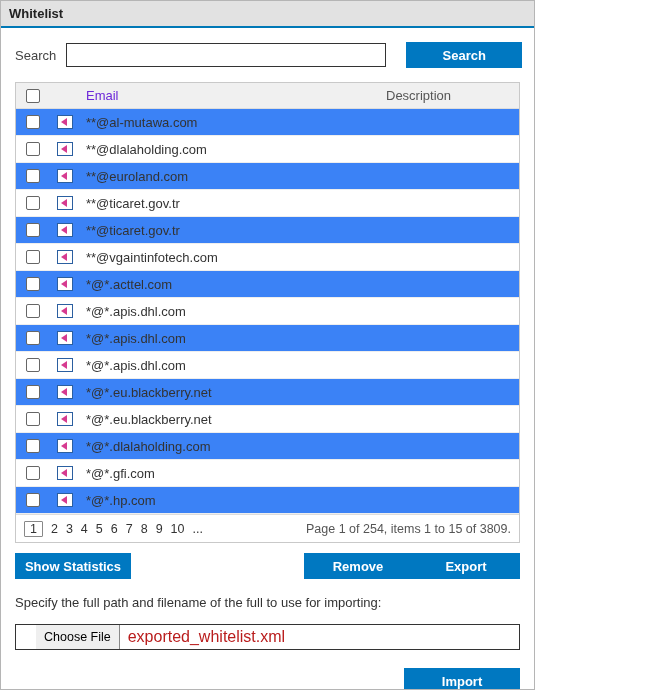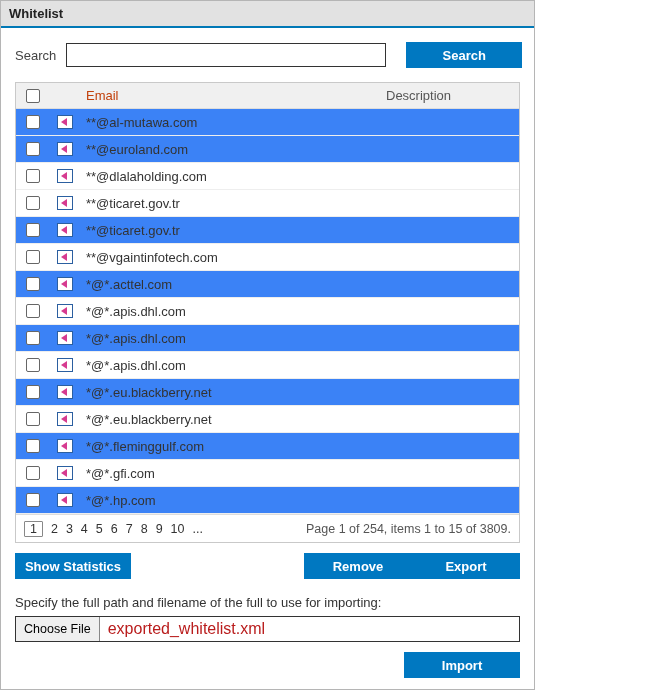--- a/index.html
+++ b/index.html
@@ -62,21 +62,21 @@
   }
   .thead {
     display: flex;
     background: #f0f0f0;
     border-bottom: 1px solid #ddd;
     align-items: center;
     height: 26px;
   }
   .col-cb { width: 34px; display:flex; justify-content:center; }
   .col-ic { width: 30px; display:flex; justify-content:center; }
-  .col-email { width: 300px; padding-left: 6px; color:#c2410c;}
+  .col-email { width: 300px; padding-left: 6px; color:#6d28d9;}
   .col-desc  { flex: 1; padding-left: 6px; color:#555;}
   .trow {
     display:flex;
     align-items:center;
     height: 27px;
     border-bottom: 1px solid #eee;
     font-size: 13px;
     color:#333;
   }
   .trow.alt { background:#3b82f6; }
@@ -96,21 +96,21 @@
   .pager-pages{display:flex;gap:8px;align-items:center;}
   .pg{cursor:pointer;color:#333;}
   .pg.current{border:1px solid #888;padding:0 5px;border-radius:1px;}
   .pager-info{margin-left:auto;color:#555;}
   .action-row{
     display:flex;padding:10px 14px 14px;align-items:center;
   }
   .action-row .spacer{flex:1}
   .import-label{padding:2px 14px 6px;color:#333;}
   .file-row{
-    margin:0 14px;display:flex;align-items:stretch;border:1px solid #333;height:26px;
+    margin:8px 14px;display:flex;align-items:stretch;border:1px solid #333;height:26px;padding-left:20px;
   }
   .file-btn{
     background:#efefef;border:none;border-right:1px solid #888;padding:0 8px;font-size:12.5px;cursor:pointer;
   }
   .file-name{display:flex;align-items:center;padding:0 8px;font-size:16px;color:#b91c1c;flex:1;}
   .import-row{display:flex;justify-content:flex-end;padding:10px 14px;}
   .note{padding:6px 14px 0;color:#333;font-size:13px;}
 </style>
 </head>
 <body>
@@ -139,47 +139,47 @@
         <div class="trow alt">
           <div class="col-cb">
             <span class="cb"></span>
           </div>
           <div class="col-ic">
             <span class="row-icon"></span>
           </div>
           <div class="col-email">**@al-mutawa.com</div>
           <div class="col-desc"></div>
         </div>
+        <div class="trow">
+          <div class="col-cb">
+            <span class="cb"></span>
+          </div>
+          <div class="col-ic">
+            <span class="row-icon"></span>
+          </div>
+          <div class="col-email">**@dlalaholding.com</div>
+          <div class="col-desc"></div>
+        </div>
         <div class="trow alt">
           <div class="col-cb">
             <span class="cb"></span>
           </div>
           <div class="col-ic">
             <span class="row-icon"></span>
           </div>
           <div class="col-email">**@euroland.com</div>
           <div class="col-desc"></div>
         </div>
         <div class="trow">
           <div class="col-cb">
             <span class="cb"></span>
           </div>
           <div class="col-ic">
             <span class="row-icon"></span>
           </div>
-          <div class="col-email">**@dlalaholding.com</div>
-          <div class="col-desc"></div>
-        </div>
-        <div class="trow">
-          <div class="col-cb">
-            <span class="cb"></span>
-          </div>
-          <div class="col-ic">
-            <span class="row-icon"></span>
-          </div>
           <div class="col-email">**@ticaret.gov.tr</div>
           <div class="col-desc"></div>
         </div>
         <div class="trow alt">
           <div class="col-cb">
             <span class="cb"></span>
           </div>
           <div class="col-ic">
             <span class="row-icon"></span>
           </div>
@@ -256,21 +256,21 @@
           <div class="col-email">*@*.eu.blackberry.net</div>
           <div class="col-desc"></div>
         </div>
         <div class="trow alt">
           <div class="col-cb">
             <span class="cb"></span>
           </div>
           <div class="col-ic">
             <span class="row-icon"></span>
           </div>
-          <div class="col-email">*@*.fleminggulf.com</div>
+          <div class="col-email">*@*.dlalaholding.com</div>
           <div class="col-desc"></div>
         </div>
         <div class="trow">
           <div class="col-cb">
             <span class="cb"></span>
           </div>
           <div class="col-ic">
             <span class="row-icon"></span>
           </div>
           <div class="col-email">*@*.gfi.com</div>

